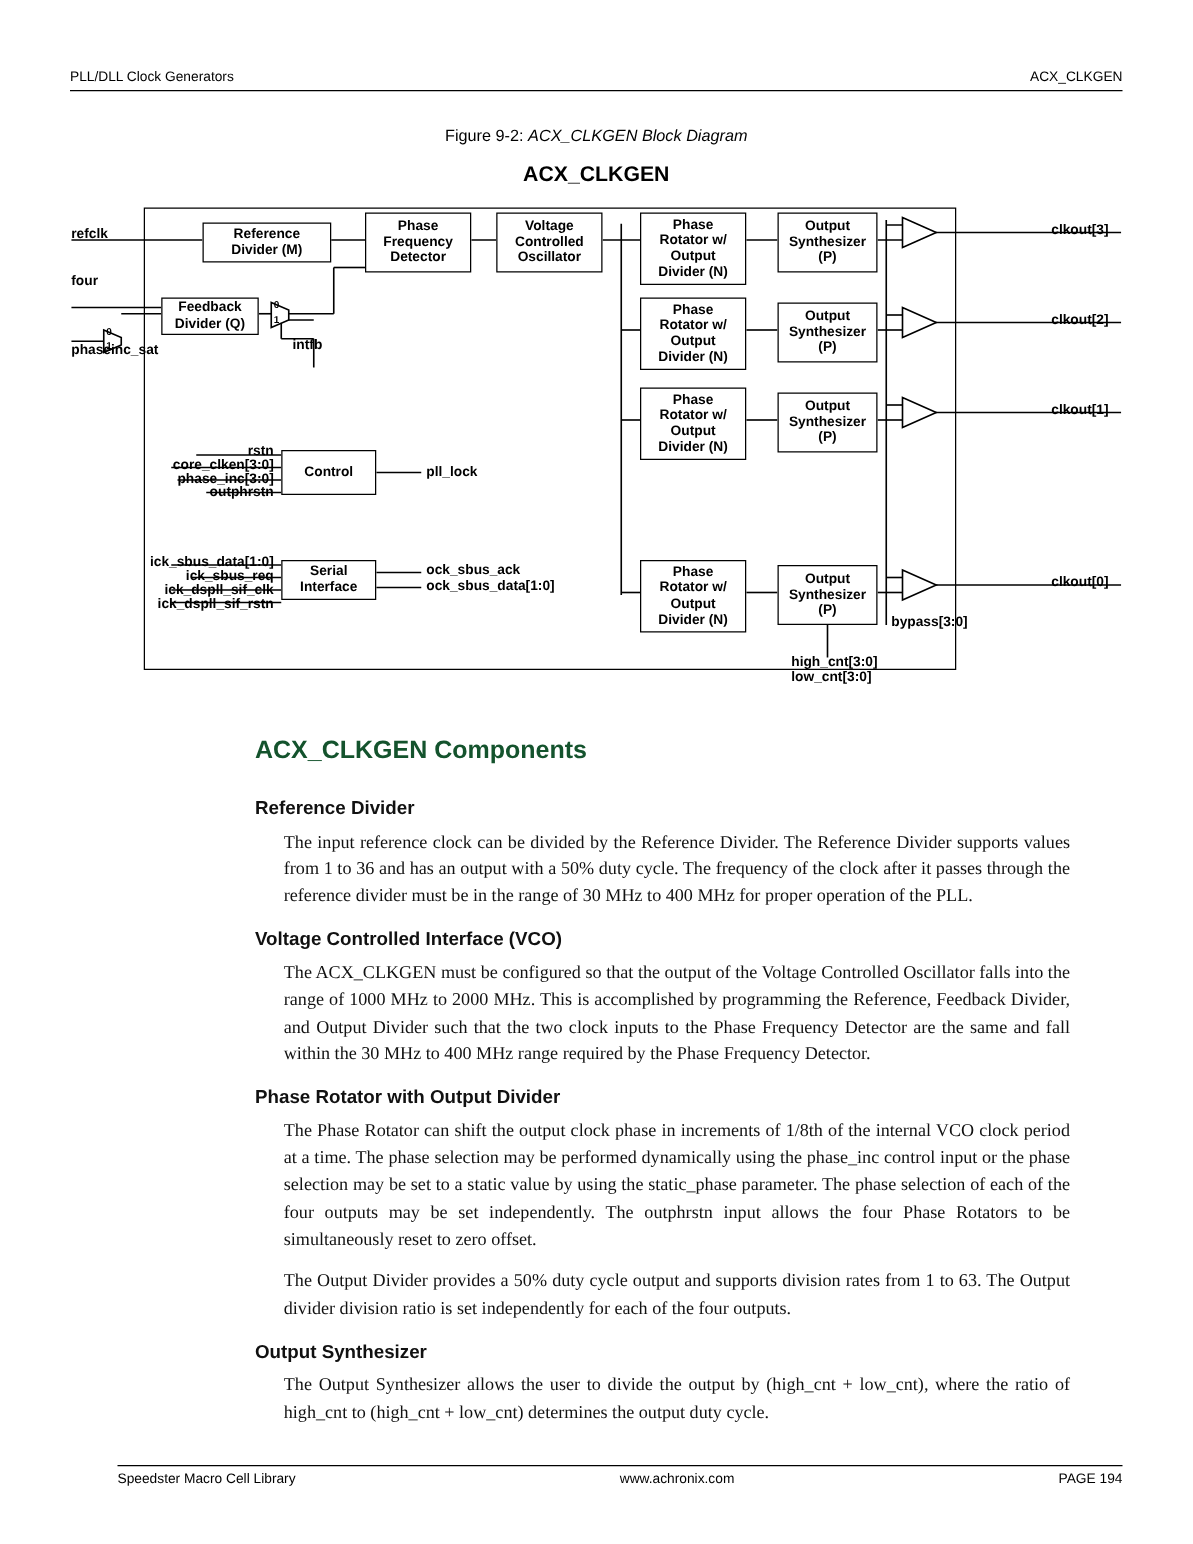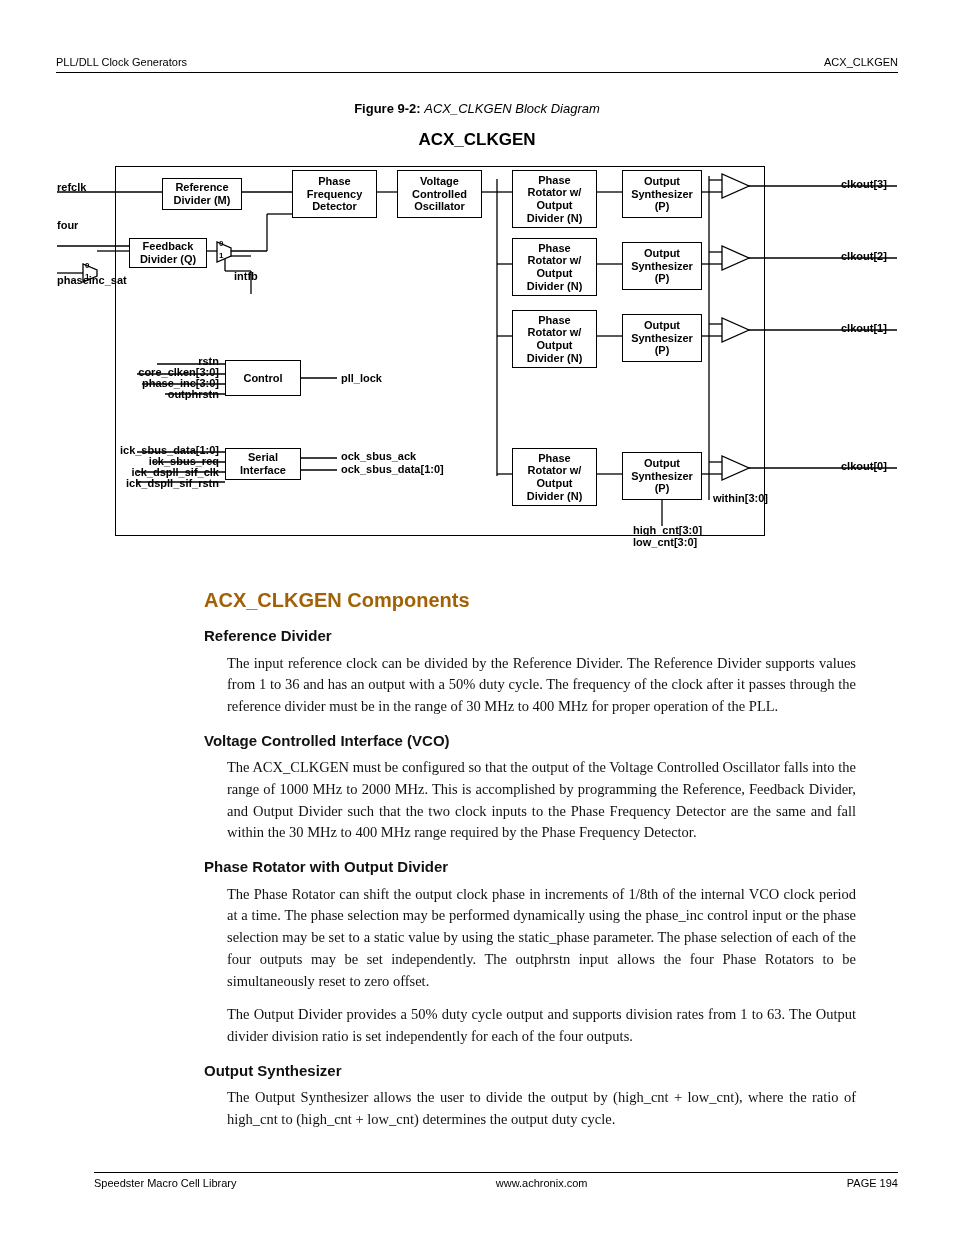--- a/index.html
+++ b/index.html
@@ -20,21 +20,21 @@
     padding-bottom: 4px;
     border-bottom: 1.5px solid #000;
     margin-bottom: 28px;
   }
   .fig-caption {
     text-align: center;
     font-size: 13px;
     font-family: Arial, sans-serif;
     margin-bottom: 14px;
   }
-  .fig-caption b { font-weight: bold; text-align: right; }
+  .fig-caption b { font-weight: normal; text-align: right; }
   .fig-caption i { font-style: italic; }
   .diagram-title {
     text-align: center;
     font-family: Arial, sans-serif;
     font-weight: bold;
     font-size: 17px;
     margin-bottom: 6px;
   }
   .diagram {
     position: relative;
@@ -75,23 +75,23 @@
   .content {
     padding-left: 148px;
     padding-right: 42px;
     font-size: 14.5px;
     line-height: 1.42;
     color: #111;
   }
   .content h2 {
     font-family: Arial, sans-serif;
     font-size: 20px;
-    color: #a16207;
-    font-weight: bold;
-    margin-bottom: 11px;
+    color: #14532d;
+    font-weight: bold;
+    margin-bottom: 22px;
   }
   .content h3 {
     font-family: Arial, sans-serif;
     font-size: 15px;
     font-weight: bold;
     margin-top: 10px;
     margin-bottom: 6px;
   }
   .content p {
     text-align: justify;
@@ -206,21 +206,21 @@
       <polygon points="665,90 665,114 692,102" stroke="#000" fill="#fff"></polygon>
       <polygon points="665,162 665,186 692,174" stroke="#000" fill="#fff"></polygon>
       <polygon points="665,300 665,324 692,312" stroke="#000" fill="#fff"></polygon>
 
       <polygon points="26,108 26,126 40,120 40,114" stroke="#000" fill="#fff"></polygon>
 
       <polygon points="160,86 160,106 174,100 174,92" stroke="#000" fill="#fff"></polygon>
     </g>
   </svg>
 
-  <div class="block" style="left:105px;top:22px;width:80px;height:32px">Reference<br>Divider (M)</div>
+  <div class="block" style="left:105px;top:22px;width:103px;height:32px">Reference<br>Divider (M)</div>
   <div class="block" style="left:235px;top:14px;width:85px;height:48px">Phase<br>Frequency<br>Detector</div>
   <div class="block" style="left:340px;top:14px;width:85px;height:48px">Voltage<br>Controlled<br>Oscillator</div>
   <div class="block" style="left:72px;top:82px;width:78px;height:30px">Feedback<br>Divider (Q)</div>
   <div class="block" style="left:168px;top:204px;width:76px;height:36px">Control</div>
   <div class="block" style="left:168px;top:292px;width:76px;height:32px">Serial<br>Interface</div>
 
   <div class="block" style="left:455px;top:14px;width:85px;height:58px">Phase<br>Rotator w/<br>Output<br>Divider (N)</div>
   <div class="block" style="left:565px;top:14px;width:80px;height:48px">Output<br>Synthesizer<br>(P)</div>
   <div class="block" style="left:455px;top:82px;width:85px;height:58px">Phase<br>Rotator w/<br>Output<br>Divider (N)</div>
   <div class="block" style="left:565px;top:86px;width:80px;height:48px">Output<br>Synthesizer<br>(P)</div>
@@ -244,21 +244,21 @@
   <span class="label right" style="right:678px;top:299px">ick_sbus_req</span>
   <span class="label right" style="right:678px;top:310px">ick_dspll_sif_clk</span>
   <span class="label right" style="right:678px;top:321px">ick_dspll_sif_rstn</span>
   <span class="label" style="left:284px;top:294px">ock_sbus_ack</span>
   <span class="label" style="left:284px;top:307px">ock_sbus_data[1:0]</span>
 
   <span class="label" style="left:784px;top:22px">clkout[3]</span>
   <span class="label" style="left:784px;top:94px">clkout[2]</span>
   <span class="label" style="left:784px;top:166px">clkout[1]</span>
   <span class="label" style="left:784px;top:304px">clkout[0]</span>
-  <span class="label" style="left:656px;top:336px">within[3:0]</span>
+  <span class="label" style="left:656px;top:336px">bypass[3:0]</span>
   <span class="label" style="left:576px;top:368px">high_cnt[3:0]</span>
   <span class="label" style="left:576px;top:380px">low_cnt[3:0]</span>
 
   <span class="label" style="left:28px;top:106px;font-size:8px">0</span>
   <span class="label" style="left:28px;top:117px;font-size:8px">1</span>
   <span class="label" style="left:162px;top:84px;font-size:8px">0</span>
   <span class="label" style="left:162px;top:96px;font-size:8px">1</span>
 </div>
 
 <div class="content">

